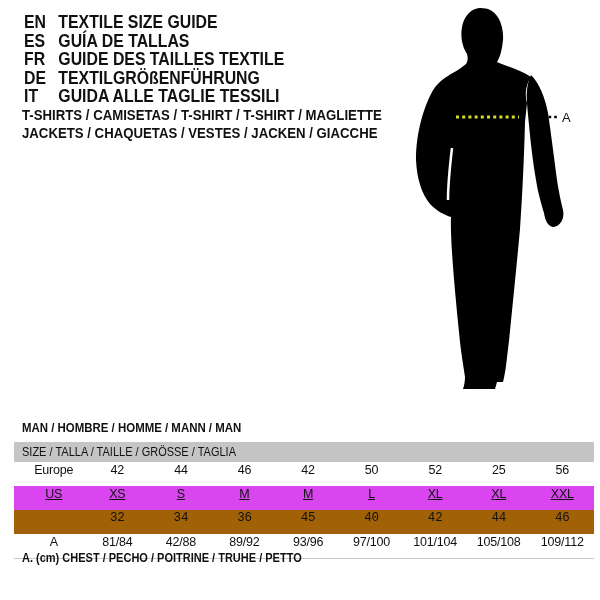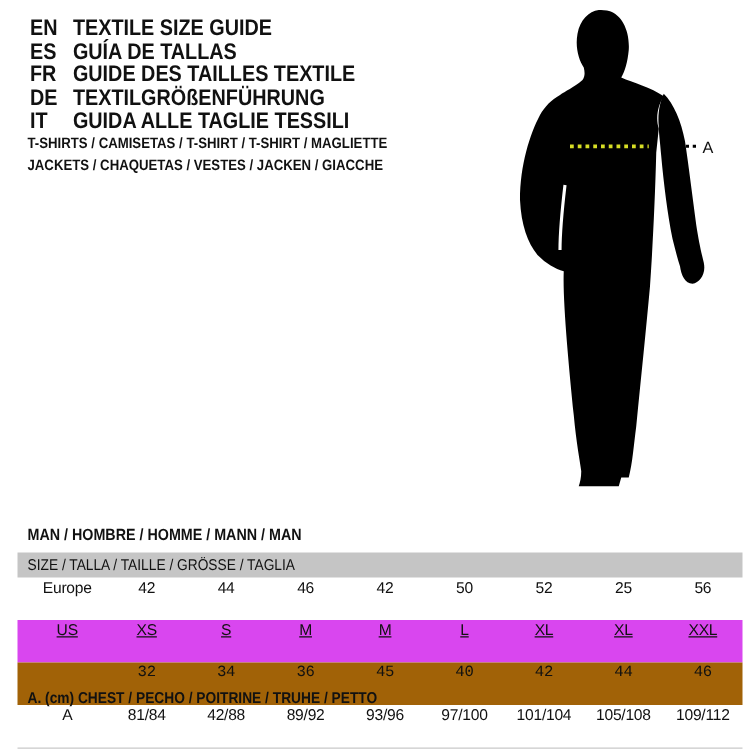--- a/index.html
+++ b/index.html
@@ -8,29 +8,29 @@
     overflow:hidden; font-family:"Liberation Sans", sans-serif; color:#111;
     -webkit-font-smoothing:antialiased;
   }
   .abs { position:absolute; }
   .cond { transform:scaleX(0.88); transform-origin:0 0; white-space:nowrap; }
 
   .lang-block { top:13px; left:24px; font-weight:bold; font-size:18px; }
   .lang-row  { display:flex; height:18.5px; line-height:18.5px; }
   .lang-code { width:39px; }
 
-  .cats { top:106px; left:22px; font-weight:bold; font-size:12px; line-height:17.5px; }
+  .cats { top:106px; left:22px; font-weight:bold; font-size:15px; line-height:17.5px; }
 
   .figure { top:0; left:398px; width:182px; height:400px; }
 
   .man-title { top:420px; left:22px; font-weight:bold; font-size:13px; }
 
   .size-table { top:442px; left:14px; width:580px; font-size:12.5px; }
   .thead { height:20px; line-height:20px; background:#c5c5c5; padding-left:8px; }
-  .tbody .trow { display:flex; height:34px; line-height:17.3px; }
+  .tbody .trow { display:flex; height:24px; line-height:17.3px; }
   .tbody .trow:nth-child(2) { background:#d946ef;text-decoration:underline; }
   .tbody .trow:nth-child(3) { background:#a16207;font-family:Liberation Mono, monospace; }
   .tbody .trow:nth-child(4) { border-bottom:1px solid #c9c9c9; }
   .tlabel { width:68px; padding-left:8px; letter-spacing:-0.2px; }
   .tcell  { flex:1; text-align:center; letter-spacing:-0.2px; }
 
   .footnote { top:551px; left:22px; font-weight:bold; font-size:12.5px; }
 </style>
 </head>
 <body>

